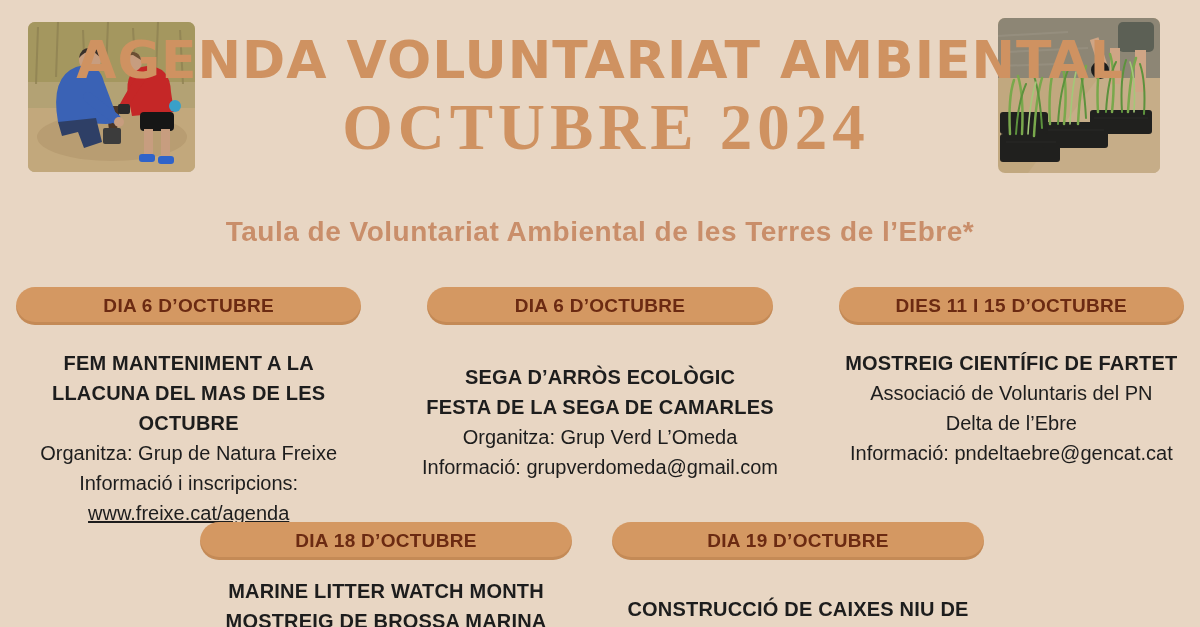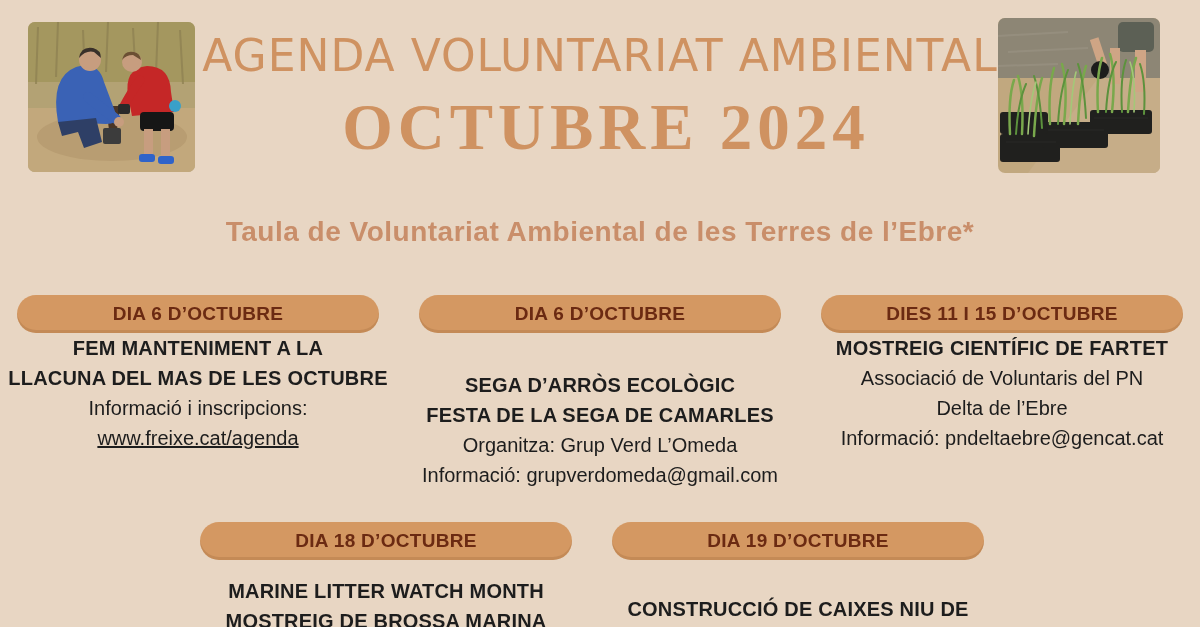--- a/index.html
+++ b/index.html
@@ -17,44 +17,44 @@
     background:var(--background);
   }
   
   .photo{position:absolute;border-radius:7px;overflow:hidden;}
   .photo svg{display:block;width:100%;height:100%;}
   .photo-left{left:28px;top:22px;width:167px;height:150px;}
   .photo-right{left:998px;top:18px;width:162px;height:155px;}
   .title-line1{
     position:absolute;left:0;top:30px;width:100%;text-align:center;
     font-family:"DejaVu Sans","Liberation Sans",sans-serif;
-    font-weight:400;font-size:44px;letter-spacing:1px;color:var(--title);
+    font-weight:700;font-size:52px;letter-spacing:1px;color:var(--title);
   }
   .title-line2{
     position:absolute;left:6px;top:90px;width:100%;text-align:center;
     font-family:Liberation Serif, serif;
     font-weight:900;font-size:65px;letter-spacing:5px;color:var(--title);
   }
   .subtitle{
     position:absolute;left:0;top:192px;width:100%;text-align:center;
     font-weight:700;font-size:28px;color:var(--subtitle);letter-spacing:.5px;margin-top:24px;
   }
   
   .row1{
-    position:absolute;left:5px;top:295px;width:1190px;
-    display:grid;grid-template-columns:repeat(3,1fr);column-gap:16px;
+    position:absolute;left:5px;top:287px;width:1190px;
+    display:grid;grid-template-columns:repeat(3,1fr);column-gap:16px;gap:44px;
   }
   .event{text-align:center;}
   .pill{
     display:inline-block;width:94%;box-sizing:border-box;padding:8px 4px;
     background:var(--pill-background);color:var(--pill-text);
     border-radius:20px;font-weight:700;font-size:19px;letter-spacing:.3px;
     box-shadow:inset 0 -3px 0 rgba(110,60,20,.15);
   }
-  .event-body{}
+  .event-body{margin-top:23px;}
   .event-body.extra-gap{margin-top:37px;}
   .t-line{font-weight:700;font-size:20px;line-height:30px;color:var(--body-text);letter-spacing:.2px;}
   .i-line{font-weight:400;font-size:20px;line-height:30px;color:var(--body-text);}
   .link-line{font-weight:400;font-size:20px;line-height:30px;color:var(--body-text);text-decoration:underline;cursor:pointer;}
   .event-abs{position:absolute;width:372px;text-align:center;}
   .event4{left:200px;top:522px;}
   .event5{left:612px;top:522px;}
   .event-abs .pill{width:100%;}
   .event4 .event-body{margin-top:16px;}
   .event5 .event-body{margin-top:34px;}
@@ -160,20 +160,21 @@
   <div class="title-line2">OCTUBRE 2024</div>
   <div class="subtitle">Taula de Voluntariat Ambiental de les Terres de l’Ebre*</div>
 
   <div class="row1">
 
     <div class="event">
       <div class="pill">DIA 6 D’OCTUBRE</div>
       <div class="event-body">
         <div class="t-line">FEM MANTENIMENT A LA</div>
         <div class="t-line">LLACUNA DEL MAS DE LES OCTUBRE</div>
+        <div class="i-line">Organitza: Grup de Natura Freixe</div>
         <div class="i-line">Informació i inscripcions:</div>
         <div class="link-line">www.freixe.cat/agenda</div>
       </div>
     </div>
 
     <div class="event">
       <div class="pill">DIA 6 D’OCTUBRE</div>
       <div class="event-body extra-gap">
         <div class="t-line">SEGA D’ARRÒS ECOLÒGIC</div>
         <div class="t-line">FESTA DE LA SEGA DE CAMARLES</div>

